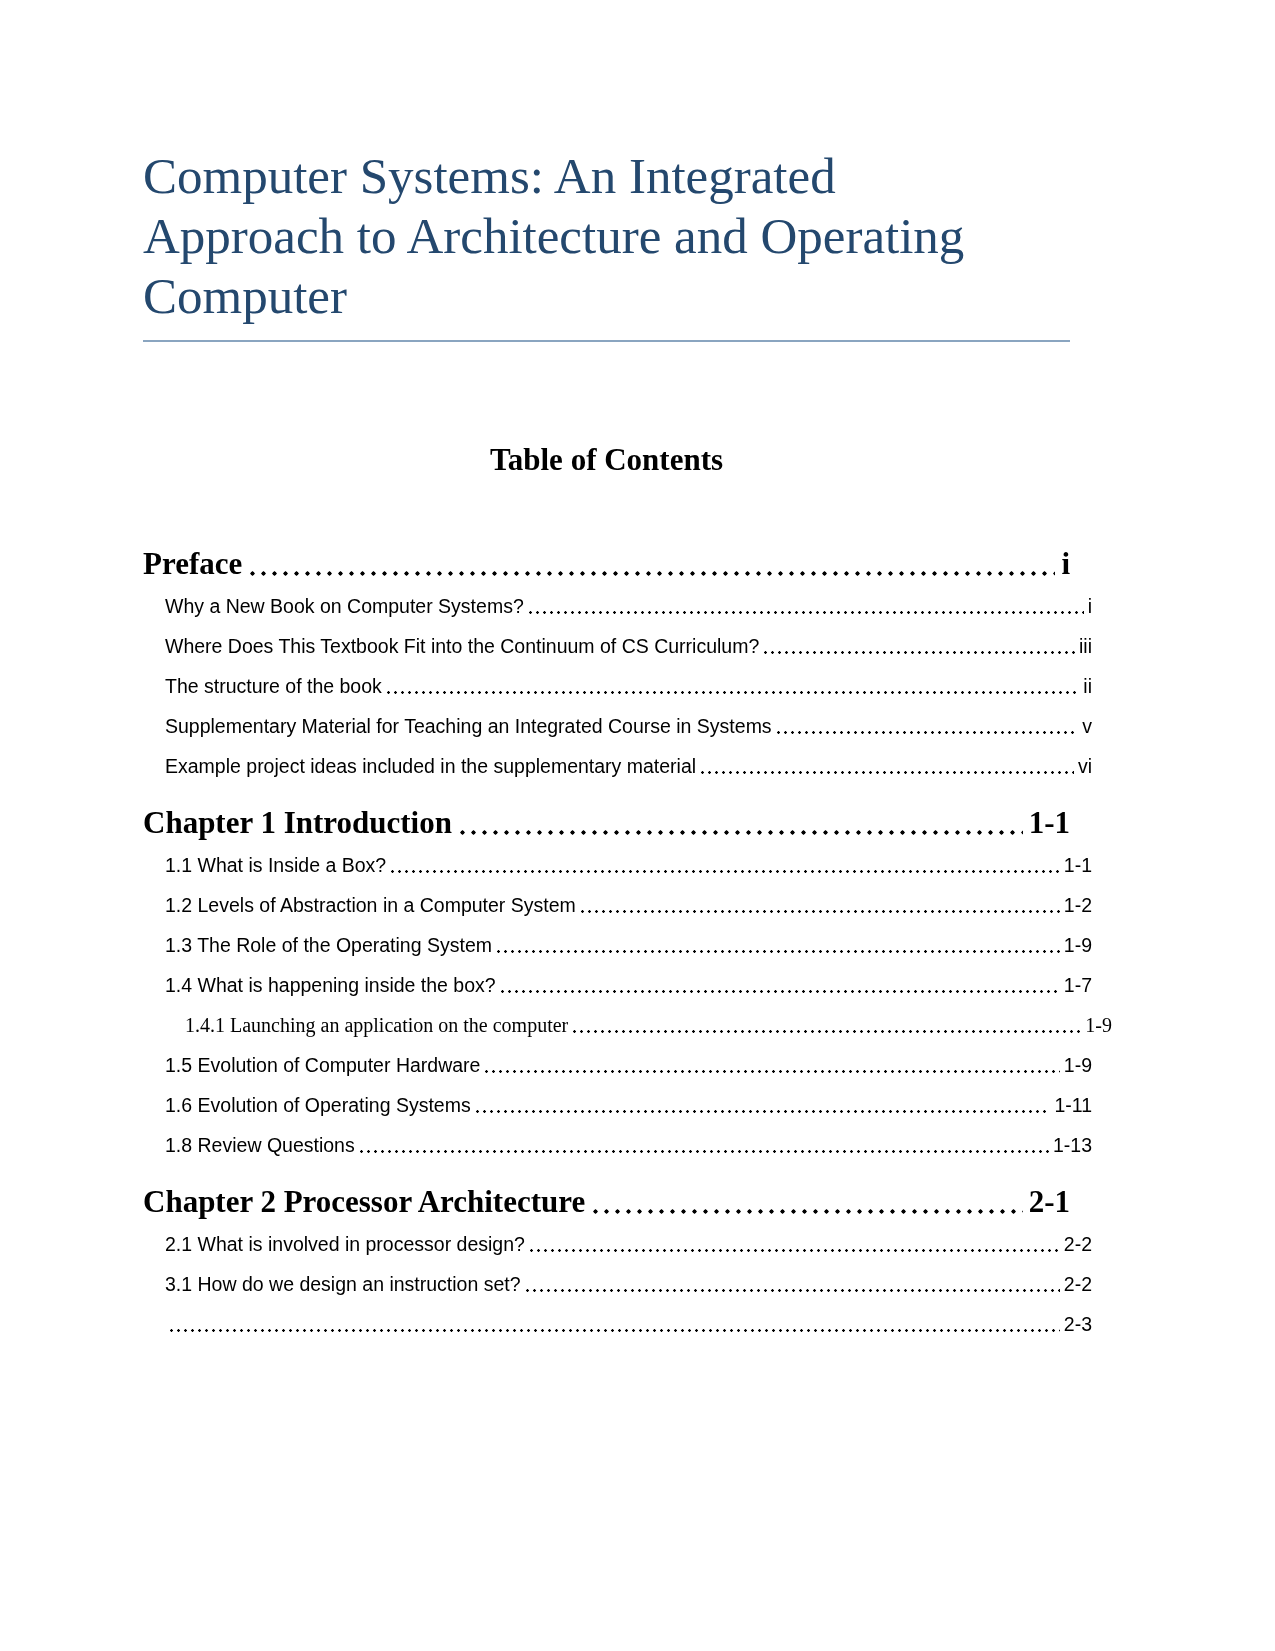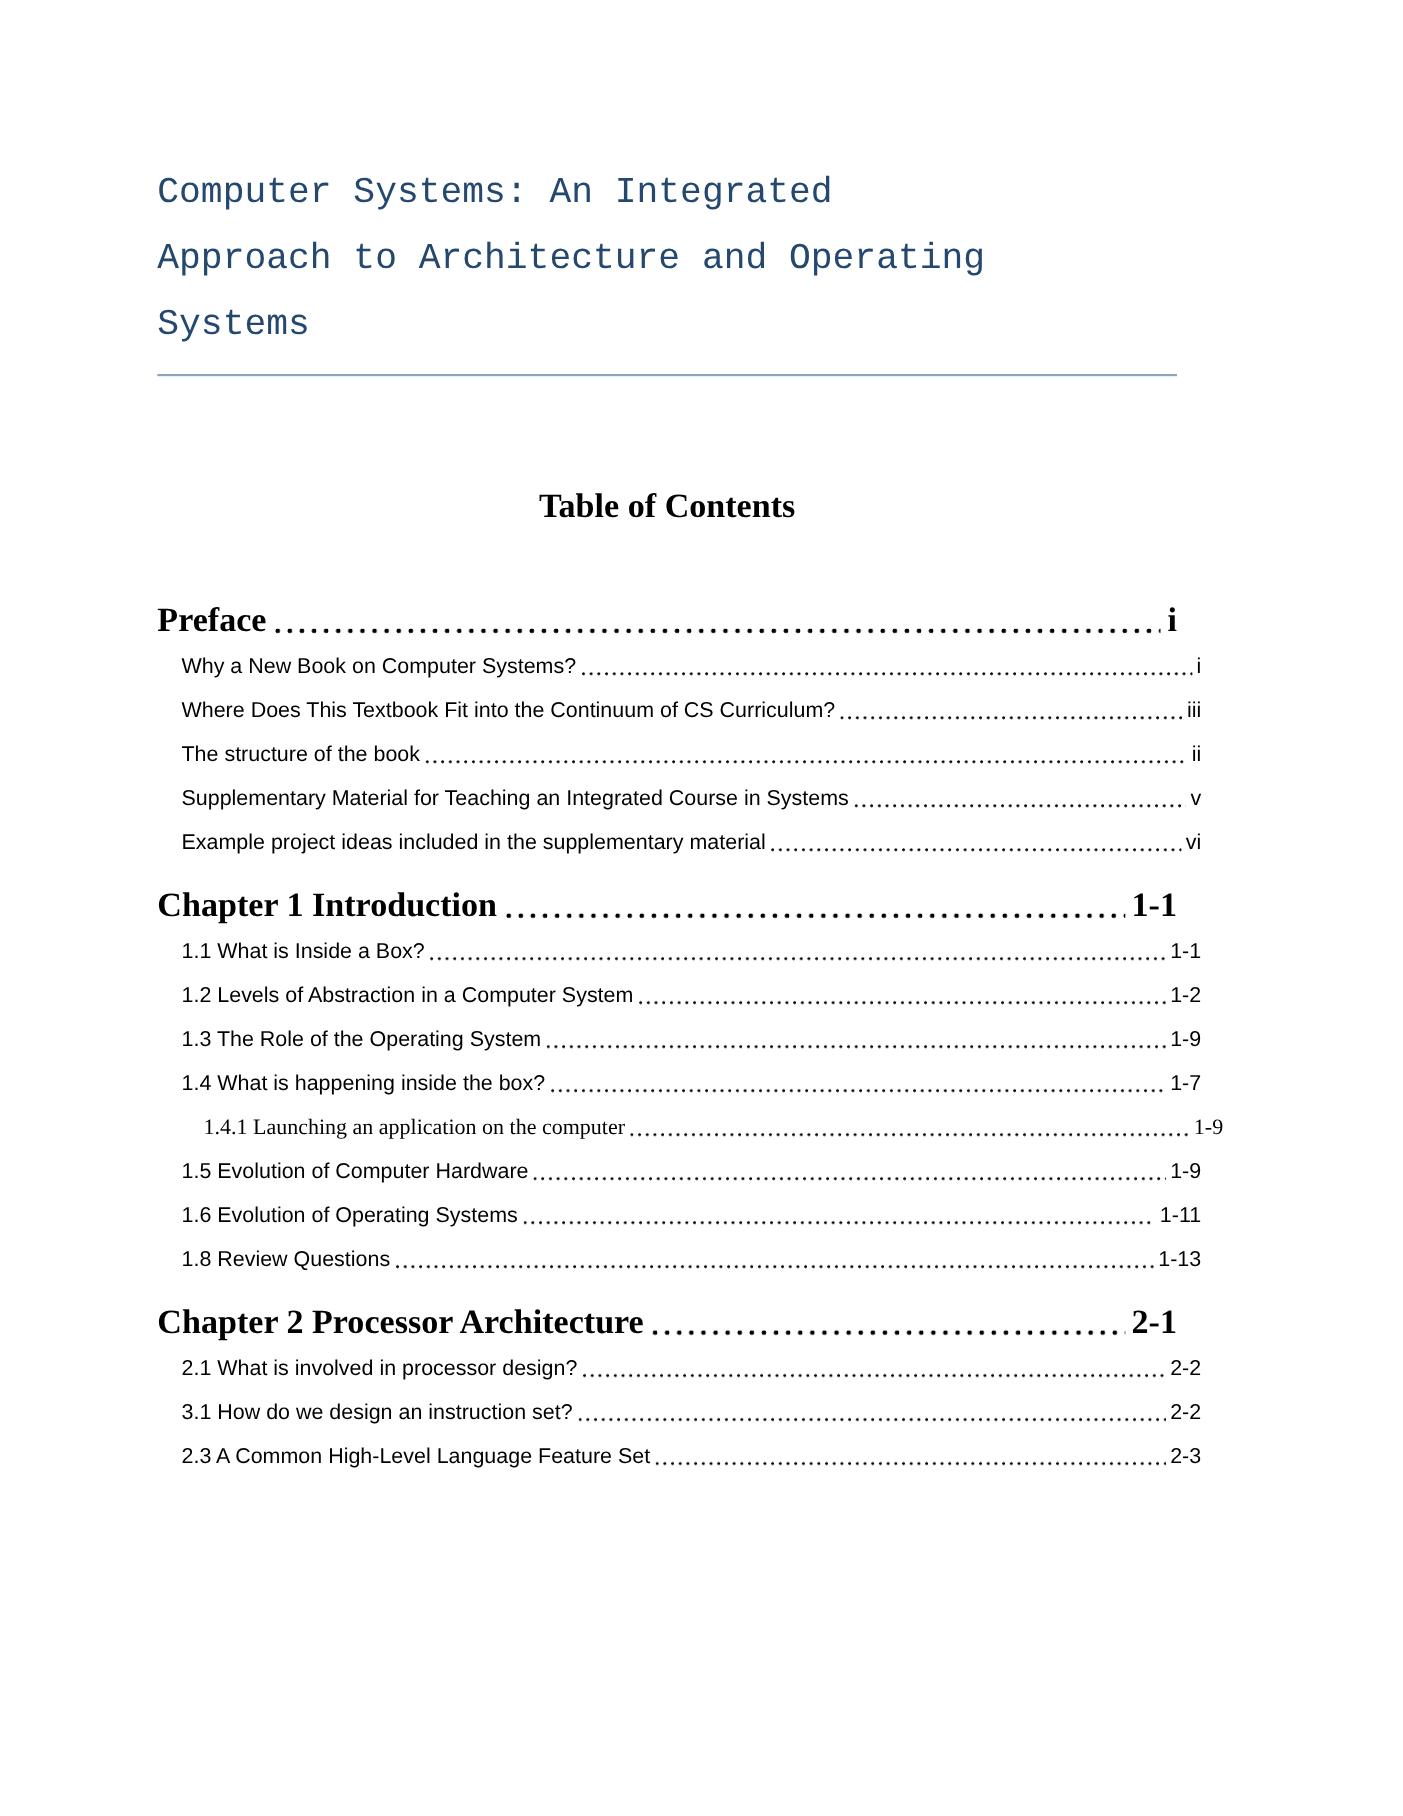--- a/index.html
+++ b/index.html
@@ -16,23 +16,23 @@
     position: relative;
   }
   .content {
     width: 927px;
     margin-left: 143px;
     padding-top: 146px;
   }
 
   
   .doc-title {
-    font-family: Liberation Mono, monospace;
+    font-family: Liberation Serif, serif;
     font-weight: 400;
-    font-size: 33px;
+    font-size: 51px;
     line-height: 60px;
     color: var(--title-color, #24486E);
     margin: 0;
     padding-bottom: 14px;
     border-bottom: 2px solid var(--rule-color, #8AA5C0);
   }
   .doc-title .title-line { display: block; }
 
   
   .toc-heading {
@@ -106,21 +106,21 @@
   }
 </style>
 </head>
 <body>
 
 <div class="content">
 
   <h1 class="doc-title">
     <span class="title-line">Computer Systems: An Integrated</span>
     <span class="title-line">Approach to Architecture and Operating</span>
-    <span class="title-line">Systems</span>
+    <span class="title-line">Computer</span>
   </h1>
 
   <h2 class="toc-heading">Table of Contents</h2>
 
   <div class="toc">
       <div class="toc-row level-h1">
     <span class="toc-label">Preface</span>
     <span class="toc-dots"></span>
     <span class="toc-page">i</span>
   </div>
@@ -203,19 +203,18 @@
     <span class="toc-label">2.1 What is involved in processor design?</span>
     <span class="toc-dots"></span>
     <span class="toc-page">2-2</span>
   </div>
       <div class="toc-row level-body">
     <span class="toc-label">3.1 How do we design an instruction set?</span>
     <span class="toc-dots"></span>
     <span class="toc-page">2-2</span>
   </div>
       <div class="toc-row level-body">
-    <span class="toc-label">2.3 A Common High-Level Language Feature Set</span>
     <span class="toc-dots"></span>
     <span class="toc-page">2-3</span>
   </div>
     </div>
 
 </div>
 
 </body></html>

